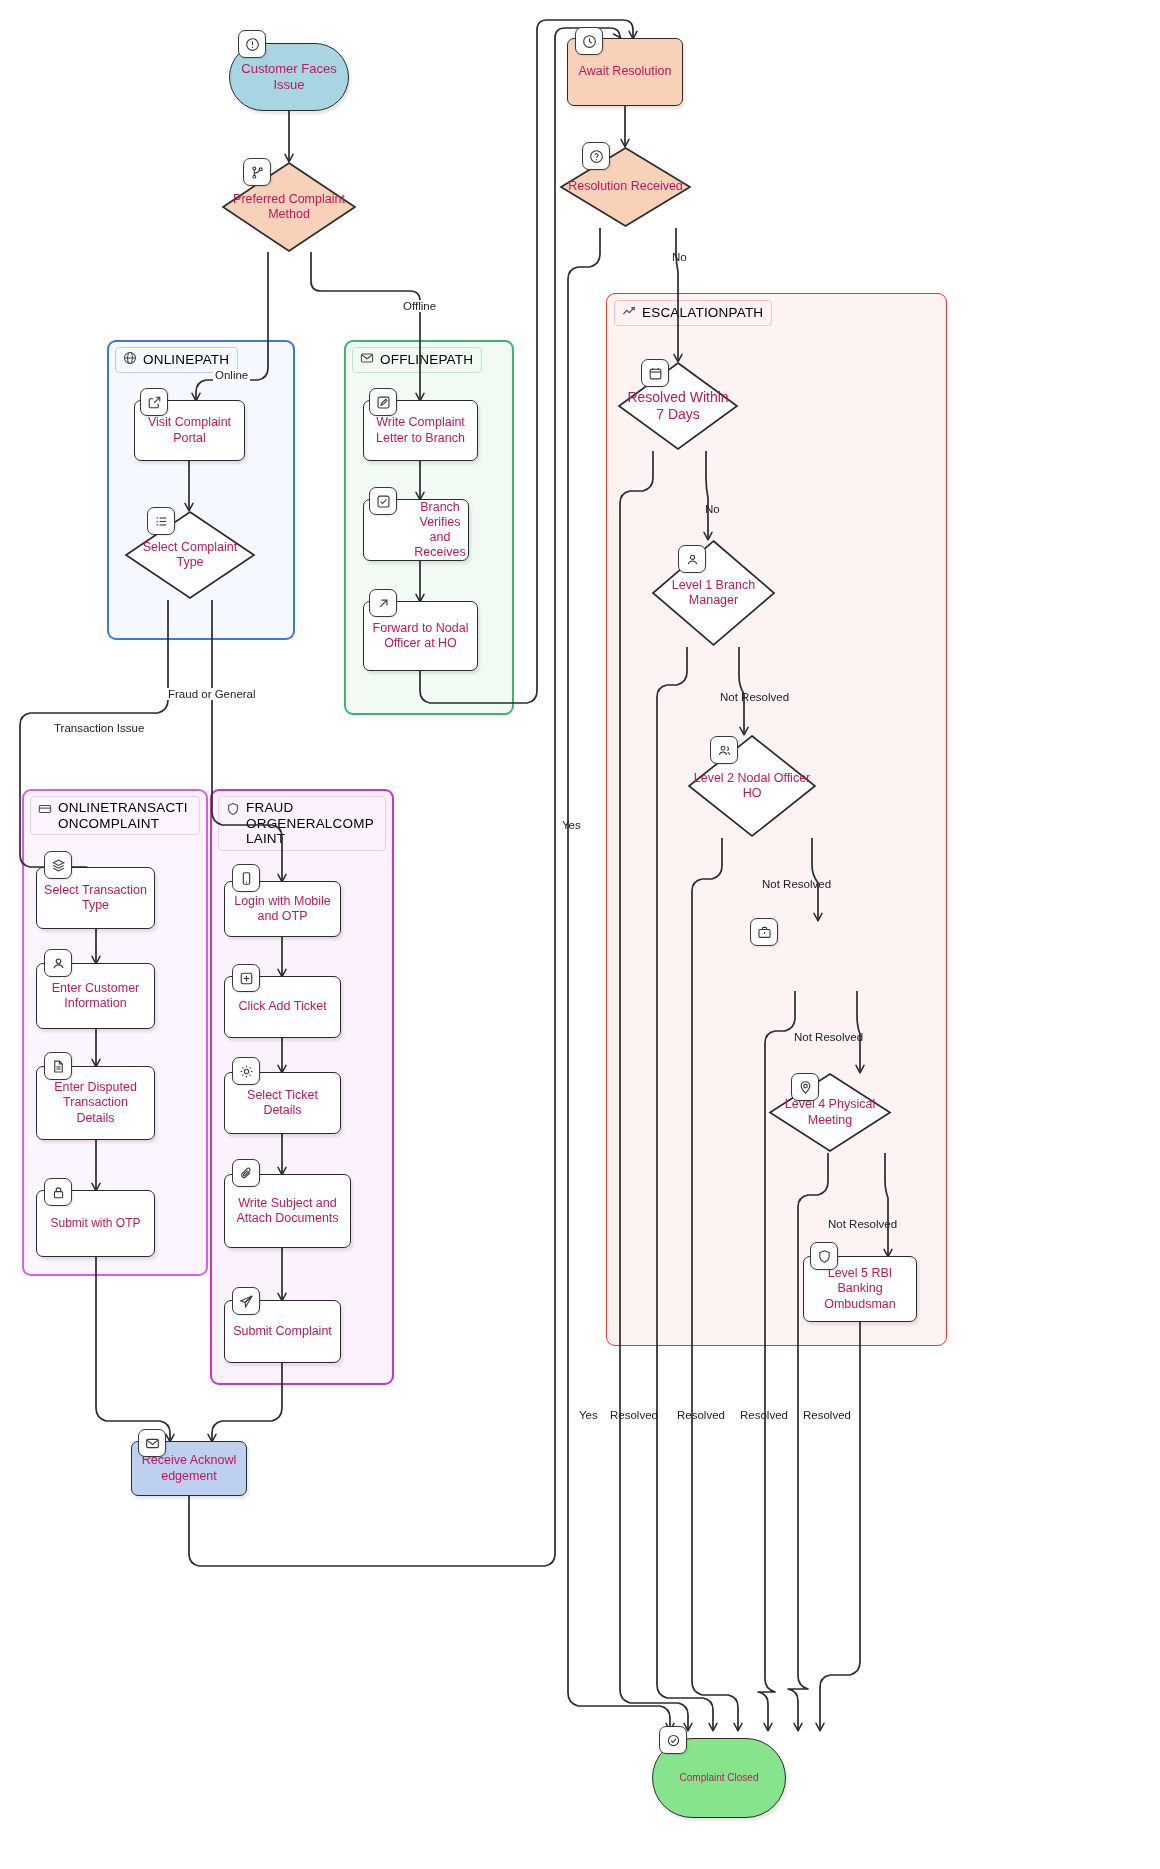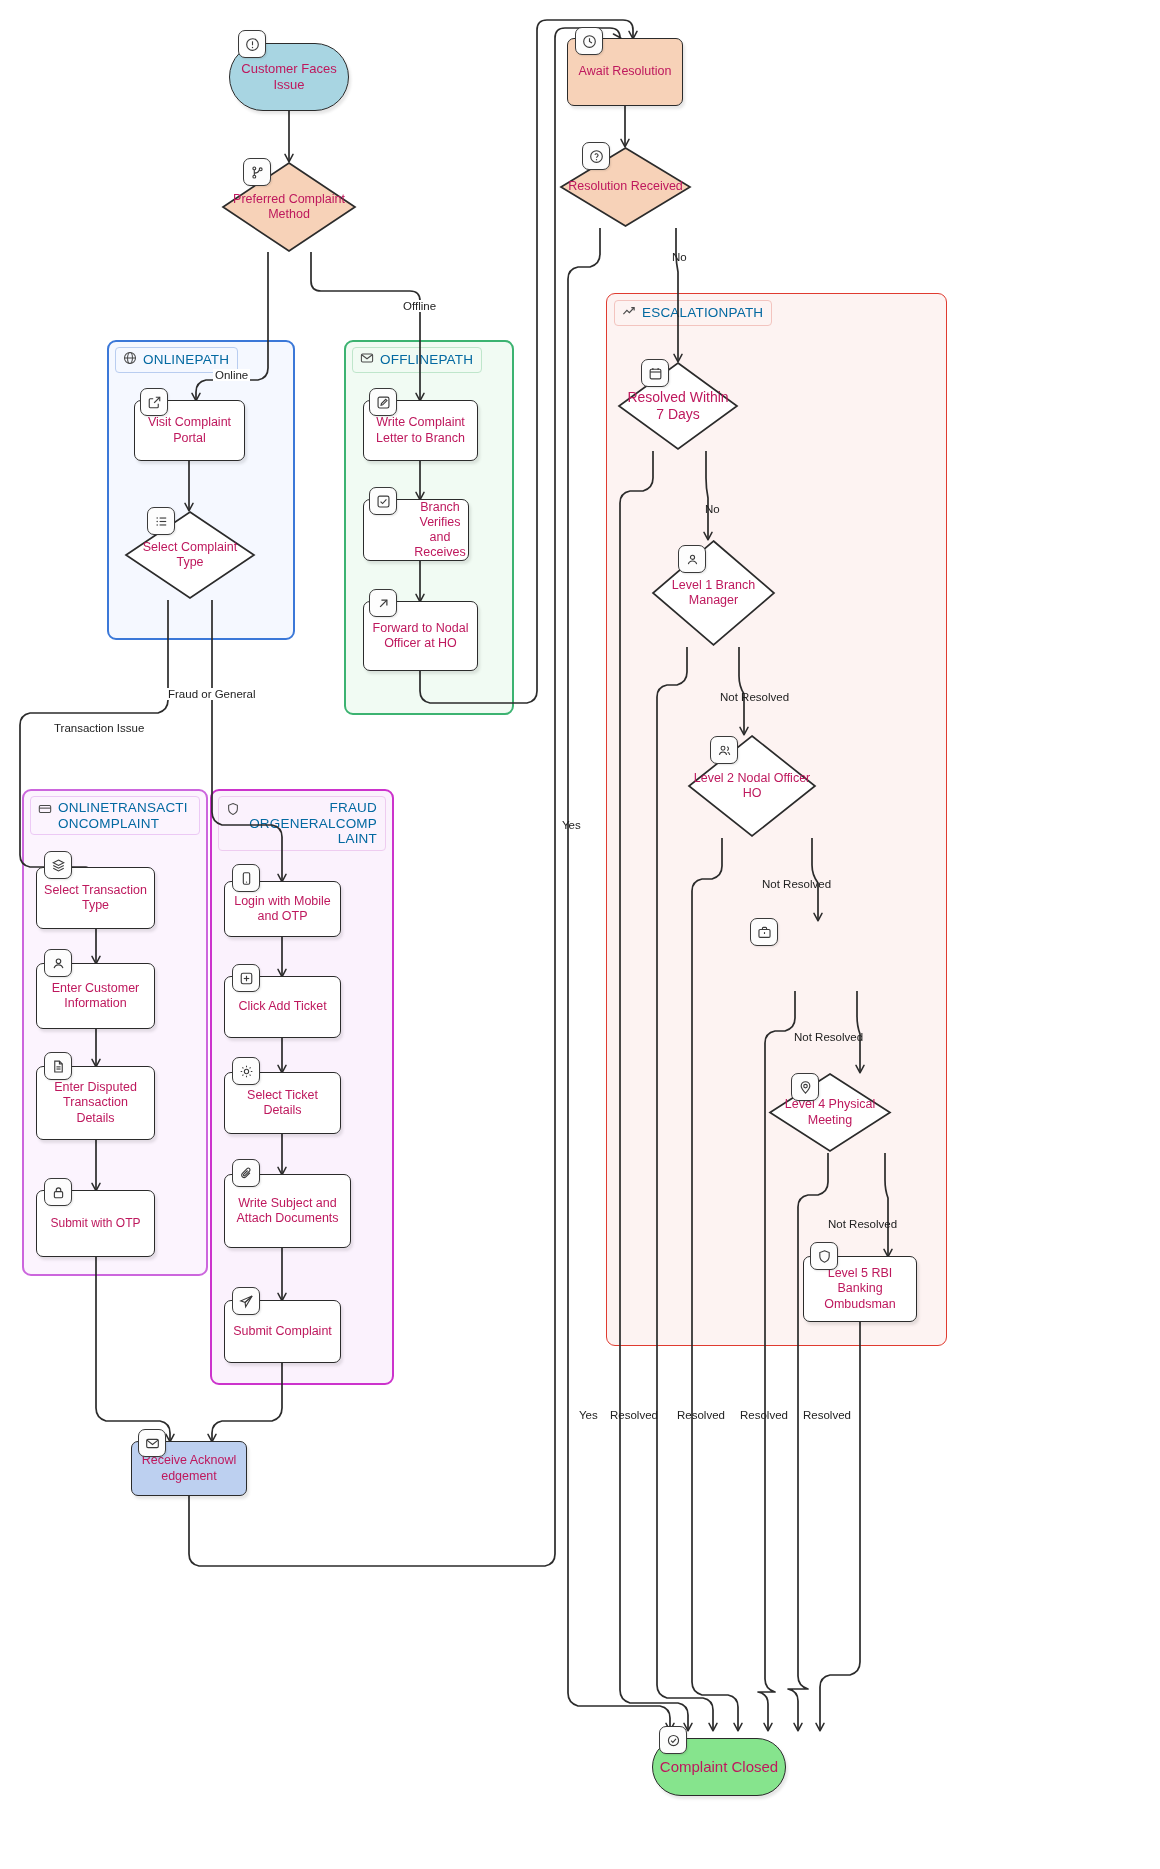--- a/index.html
+++ b/index.html
@@ -9,21 +9,21 @@
   .node{position:absolute;box-sizing:border-box;display:flex;align-items:center;justify-content:center;text-align:center;color:#be185d;line-height:1.22;}
   .nlabel{display:block;padding:0 6px;}
   .n-rect{border:1.6px solid #2b2b2b;border-radius:7px;background:#ffffff;box-shadow:2px 3px 3px rgba(0,0,0,.10);}
   .n-stadium{border:1.6px solid #2b2b2b;border-radius:999px;box-shadow:2px 3px 3px rgba(0,0,0,.10);}
   .n-diamond{background:transparent;box-shadow:none;border:none;}
   .dshape{position:absolute;left:0;top:0;width:100%;height:100%;}
   .dtext{position:relative;z-index:2;}
   .icon-badge{position:absolute;width:26px;height:26px;border:1.4px solid #3a3a3a;border-radius:7px;background:#fdfdfd;display:flex;align-items:center;justify-content:center;z-index:6;box-shadow:1px 1px 2px rgba(0,0,0,.10);}
   .icon-badge svg{width:15px;height:15px;display:block;}
   .subgraph{position:absolute;box-sizing:border-box;border-radius:9px;}
-  .sg-title{position:absolute;box-sizing:border-box;border-radius:4px;display:flex;align-items:center;gap:6px;padding:3px 8px 3px 7px;font-size:13.5px;color:#0369a1;letter-spacing:.2px;line-height:1.15;}
+  .sg-title{position:absolute;box-sizing:border-box;border-radius:4px;display:flex;align-items:center;gap:6px;padding:3px 8px 3px 7px;font-size:13.5px;color:#000000;letter-spacing:.2px;line-height:1.15;}
   .sg-title svg{width:14px;height:14px;flex:0 0 auto;}
   .edge-label{position:absolute;font-size:11.5px;color:#222;background:#ffffff;padding:0 2px;white-space:nowrap;z-index:5;}
   .edge-label.nobg{background:transparent;}
 </style>
 </head>
 <body>
 
 <div id="canvas">
 
   <div class="subgraph" style="left:107px;top:340px;width:188px;height:300px;border:2px solid #3b78d8;background:#f5f8ff;"></div>
@@ -60,21 +60,21 @@
     <span style="word-break:break-all;">ONLINETRANSACTIONCOMPLAINT</span>
   </div>
 
   <div class="subgraph" style="left:210px;top:789px;width:184px;height:596px;border:2px solid #cc33cc;background:#fbf2fd;"></div>
   <div class="sg-title" style="left:218px;top:796px;width:168px;border:1px solid #eeccf0;background:#fbf2fd;align-items:flex-start;">
     <span style="margin-top:2px;">
       <svg viewBox="0 0 16 16" fill="none" stroke="#4a4a4a" stroke-width="1.2">
           <path d="M8 1.8l5 1.9v4.1c0 3.1-2.2 5.4-5 6.4-2.8-1-5-3.3-5-6.4V3.7z"></path>
         </svg>
     </span>
-    <span style="word-break:break-word;text-align:right;">FRAUD ORGENERALCOMPLAINT</span>
+    <span style="word-break:break-word;">FRAUD ORGENERALCOMPLAINT</span>
   </div>
 
   <div class="subgraph" style="left:606px;top:293px;width:341px;height:1053px;border:1.6px solid #e03b30;background:#fdf3f2;"></div>
   <div class="sg-title" style="left:614px;top:300px;border:1px solid #f3c4bf;background:#fdf3f2;">
     <span>
       <svg viewBox="0 0 16 16" fill="none" stroke="#4a4a4a" stroke-width="1.3">
           <path d="M1.6 11.5l4-4.2 2.8 2.6 5.3-5.6"></path>
           <path d="M10.6 4.1h3.3v3.3"></path>
         </svg>
     </span>
@@ -427,21 +427,21 @@
 
   <div class="node n-rect" style="left:803px;top:1256px;width:114px;height:66px;font-size:12.5px;">
     <span class="nlabel">Level 5 RBI Banking Ombudsman</span>
   </div>
   <div class="icon-badge" style="left:810px;top:1242px;">
     <svg viewBox="0 0 16 16" fill="none" stroke="#3a3a3a" stroke-width="1.2">
         <path d="M8 1.9l5 1.9v4c0 3-2.2 5.3-5 6.3-2.8-1-5-3.3-5-6.3v-4z"></path>
       </svg>
   </div>
 
-  <div class="node n-stadium" style="left:652px;top:1738px;width:134px;height:58px;font-size:15px;background:#86e48d;">
+  <div class="node n-stadium" style="left:652px;top:1738px;width:134px;height:80px;font-size:10px;background:#86e48d;">
     <span class="nlabel">Complaint Closed</span>
   </div>
   <div class="icon-badge" style="left:659px;top:1726px;">
     <svg viewBox="0 0 16 16" fill="none" stroke="#3a3a3a" stroke-width="1.2">
         <circle cx="8" cy="8" r="5.4"></circle>
         <path d="M5.4 8.2l1.9 1.9 3.4-3.9"></path>
       </svg>
   </div>
 
   <div class="edge-label" style="left:213px;top:369px;">Online</div>

